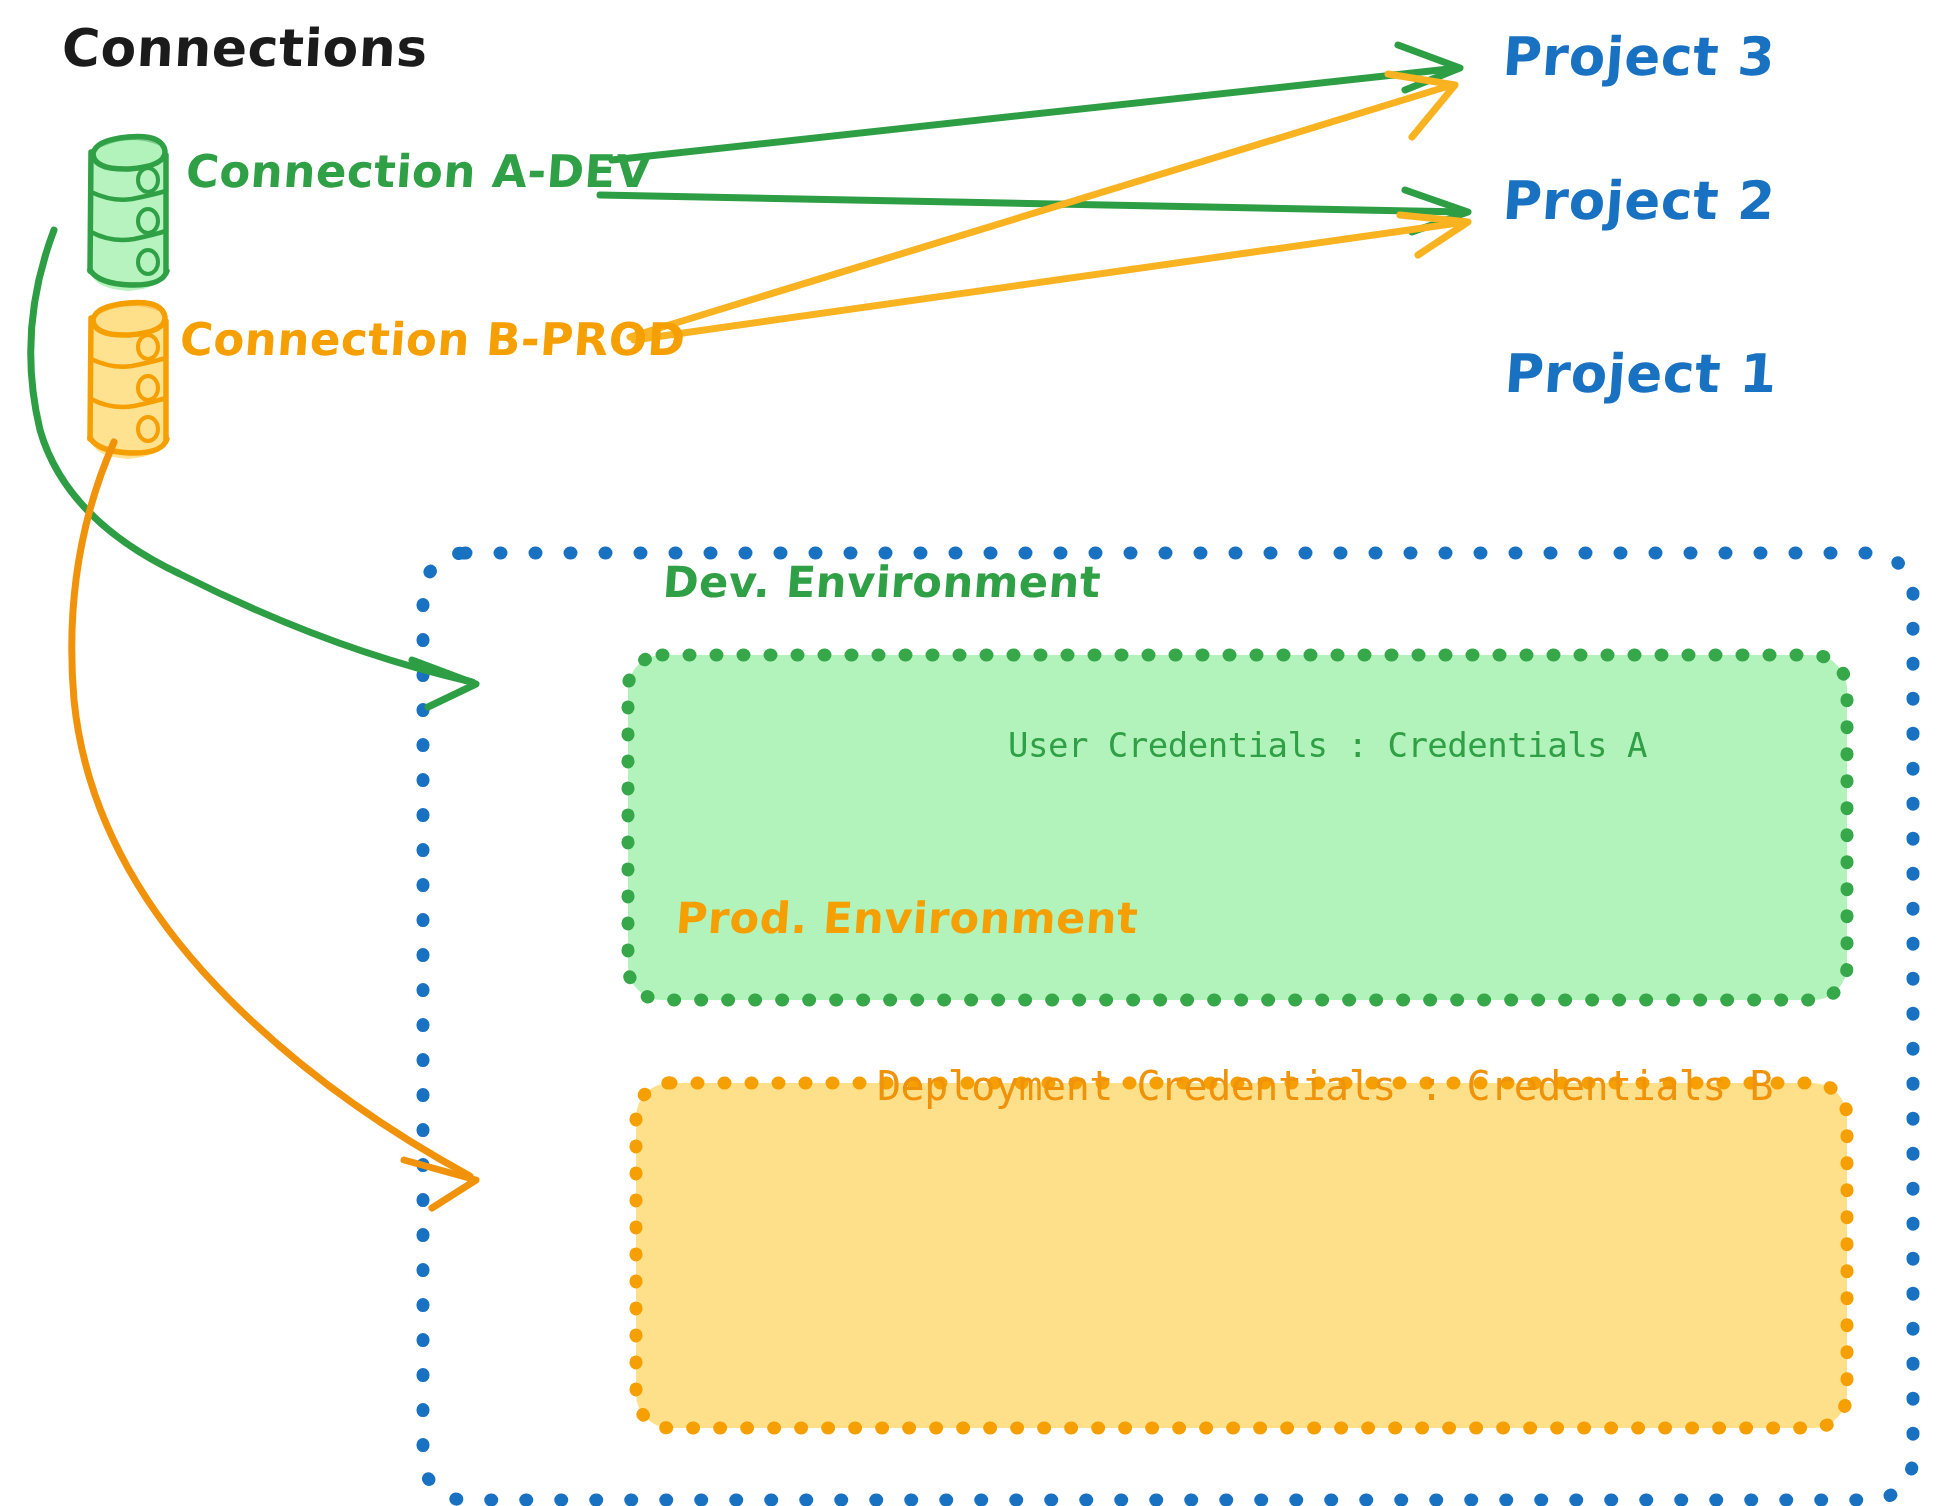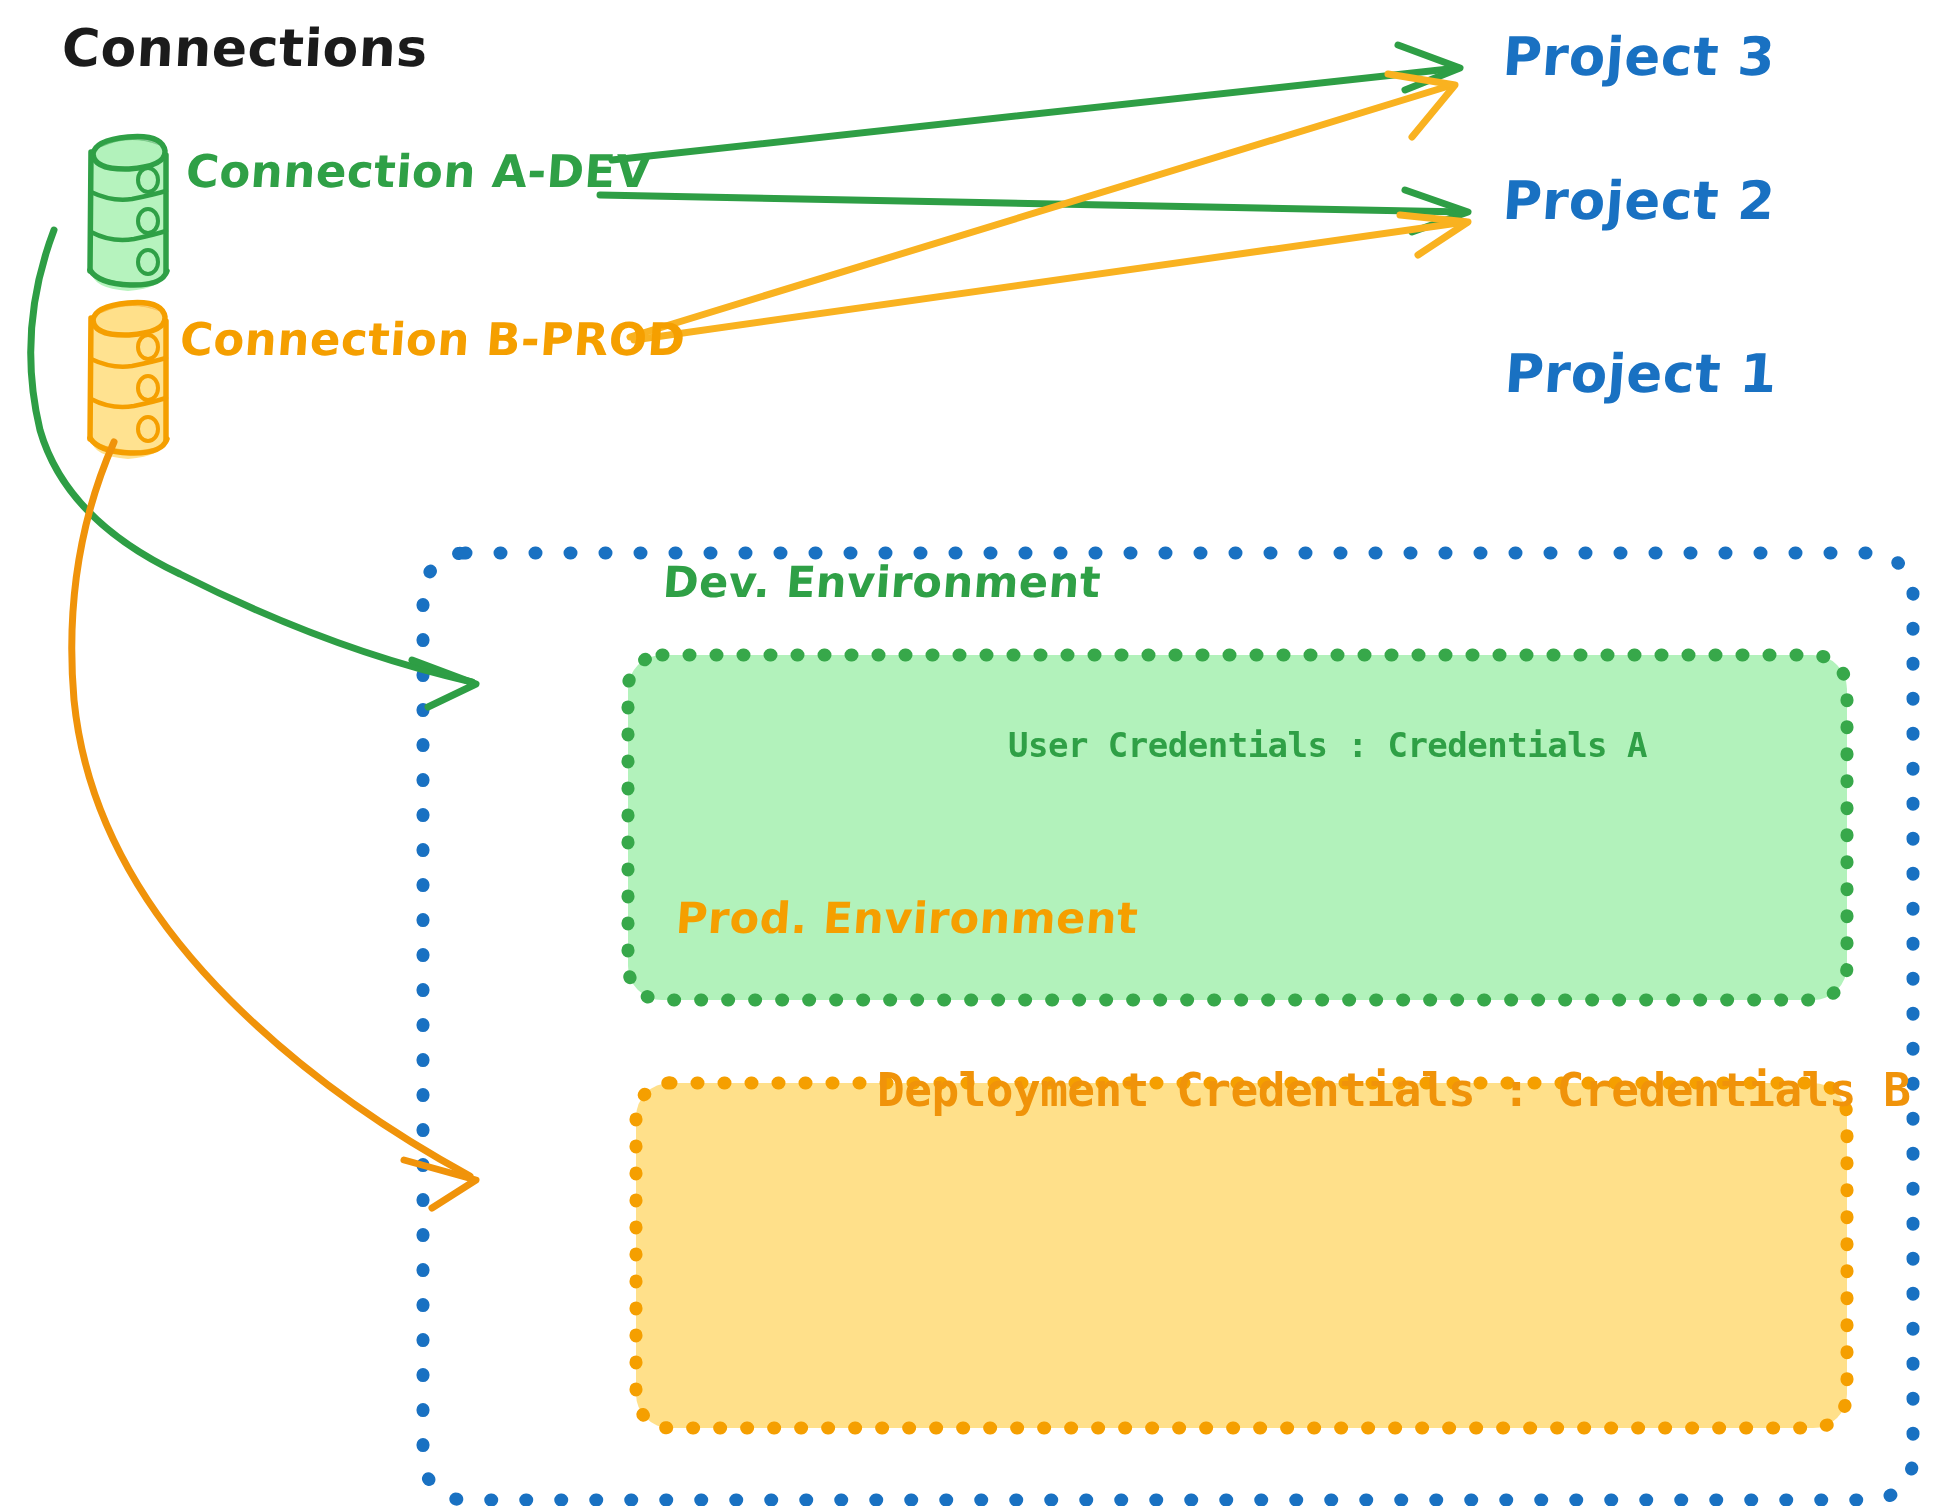--- a/index.html
+++ b/index.html
@@ -30,21 +30,21 @@
     font-weight: 700;
     letter-spacing: 0.5px;
   }
   .hand {
     font-family: "DejaVu Sans", sans-serif;
     font-weight: 700;
     transform: skewX(-4deg);
   }
   .mono {
     font-family: "DejaVu Sans Mono", monospace;
-    font-weight: 700;
+    font-weight: 400;
     letter-spacing: -0.5px;
   }
 
   #title-connections {
     left: 62px; top: 18px;
     font-size: 52px;
     color: #1b1b1b;
     transform: skewX(-3deg);
   }
   #label-conn-a {
@@ -82,21 +82,21 @@
     font-size: 43px;
     color: #f59f00;
   }
   #label-dev-creds {
     left: 1008px; top: 725px;
     font-size: 34px;
     color: #2fa046;
   }
   #label-prod-creds {
     left: 877px; top: 1063px;
-    font-size: 46px;
+    font-size: 40px;
     color: #f0930a;
   }
 </style>
 </head>
 <body>
 
 <div id="canvas">
 
   <svg id="sketch" viewBox="0 0 1948 1506" xmlns="http://www.w3.org/2000/svg">
 

